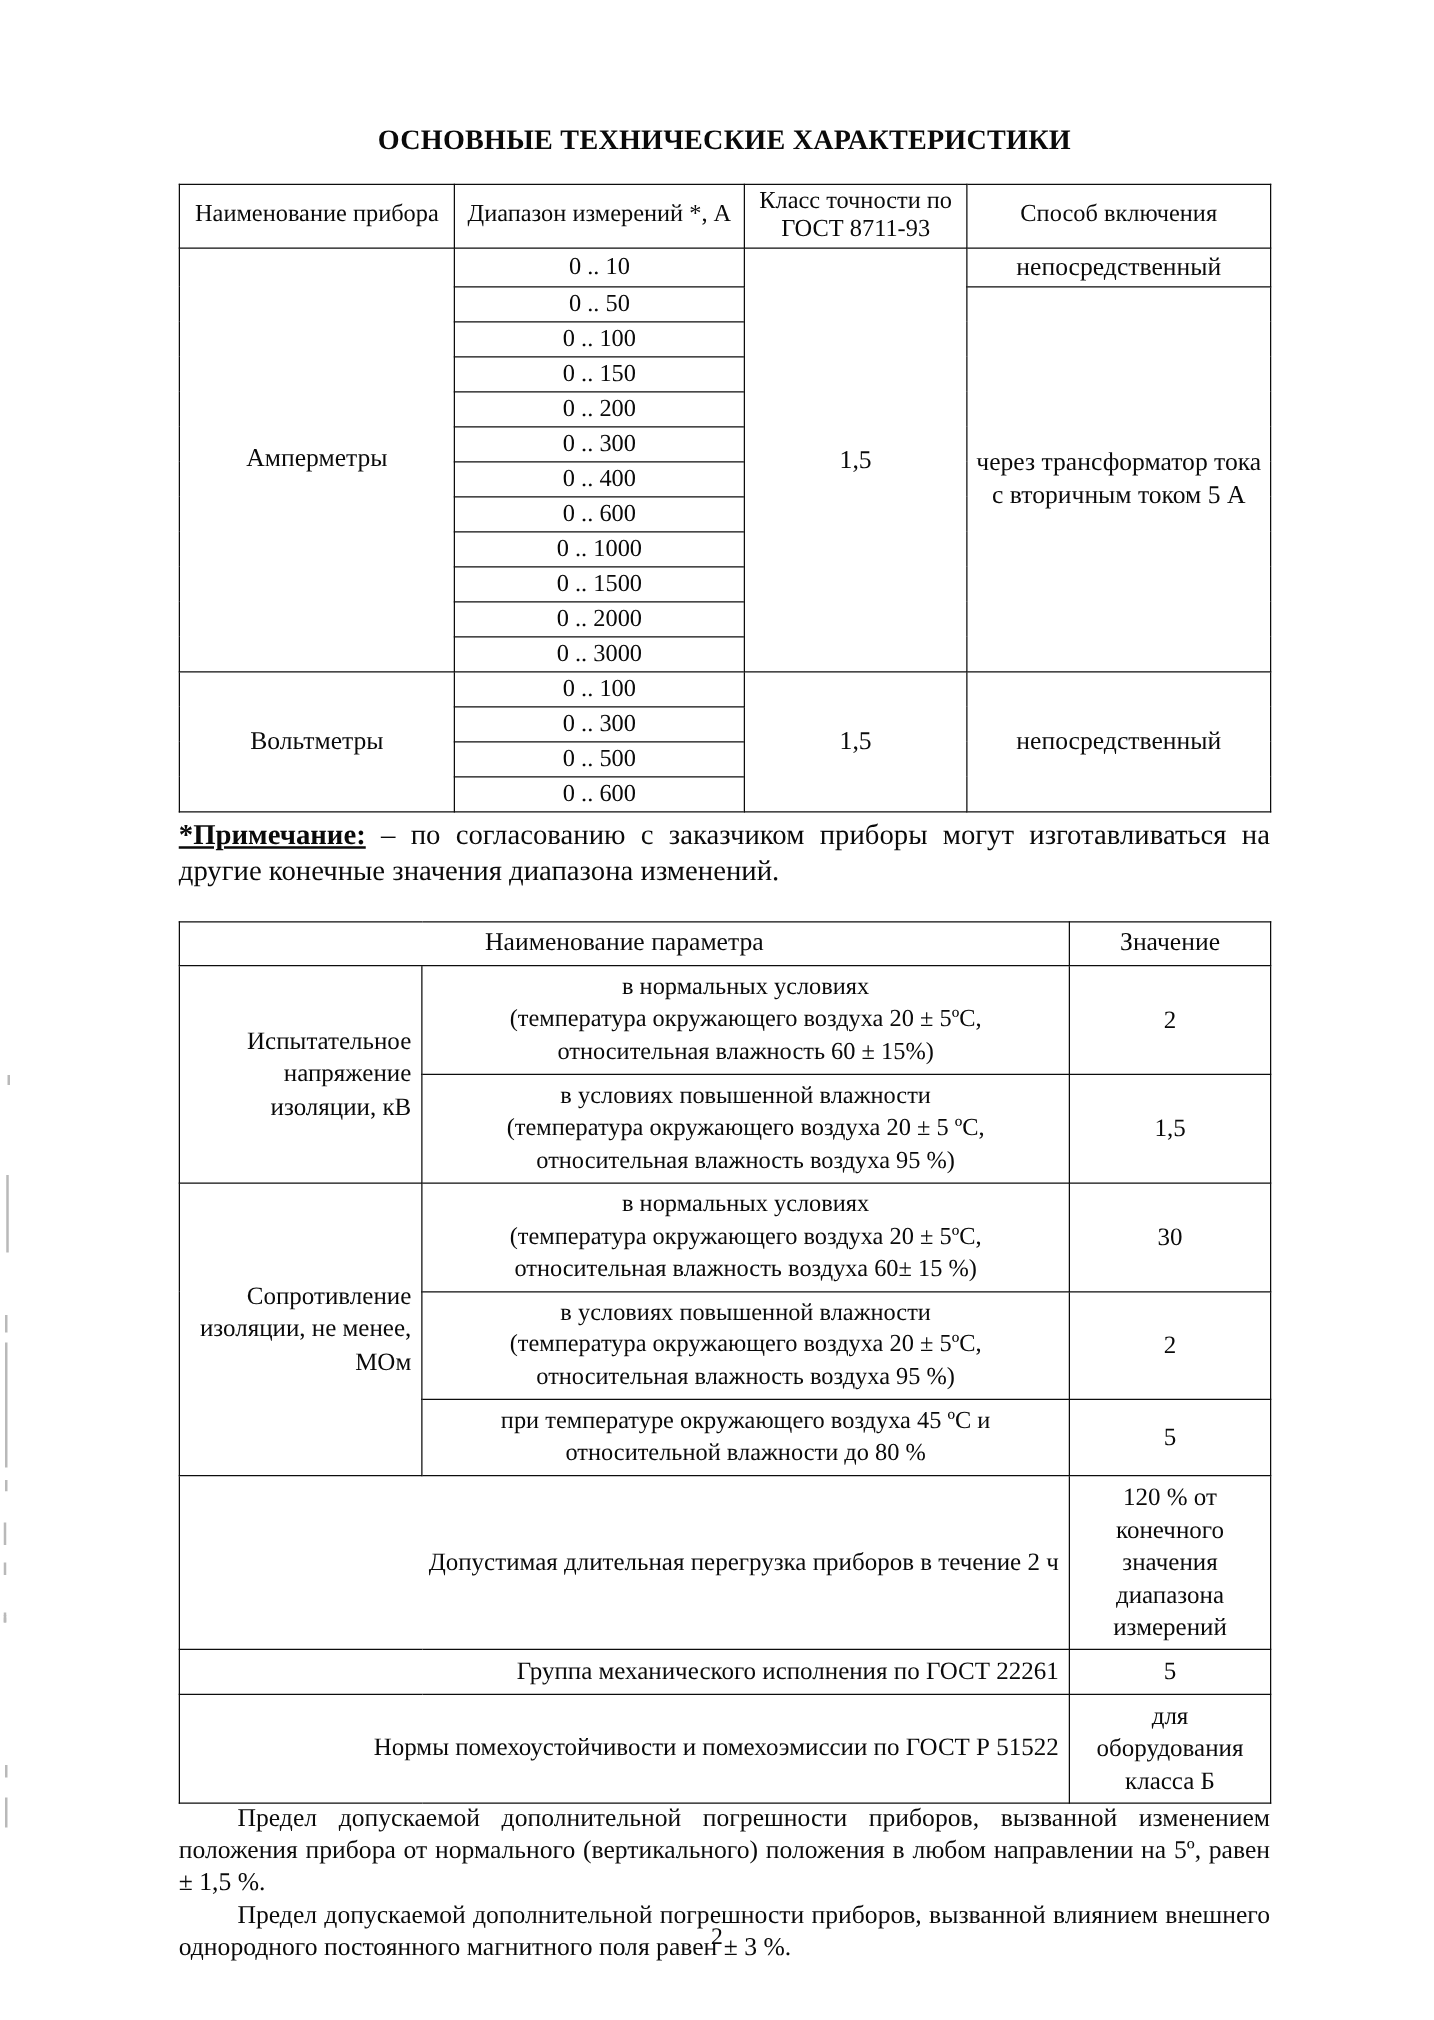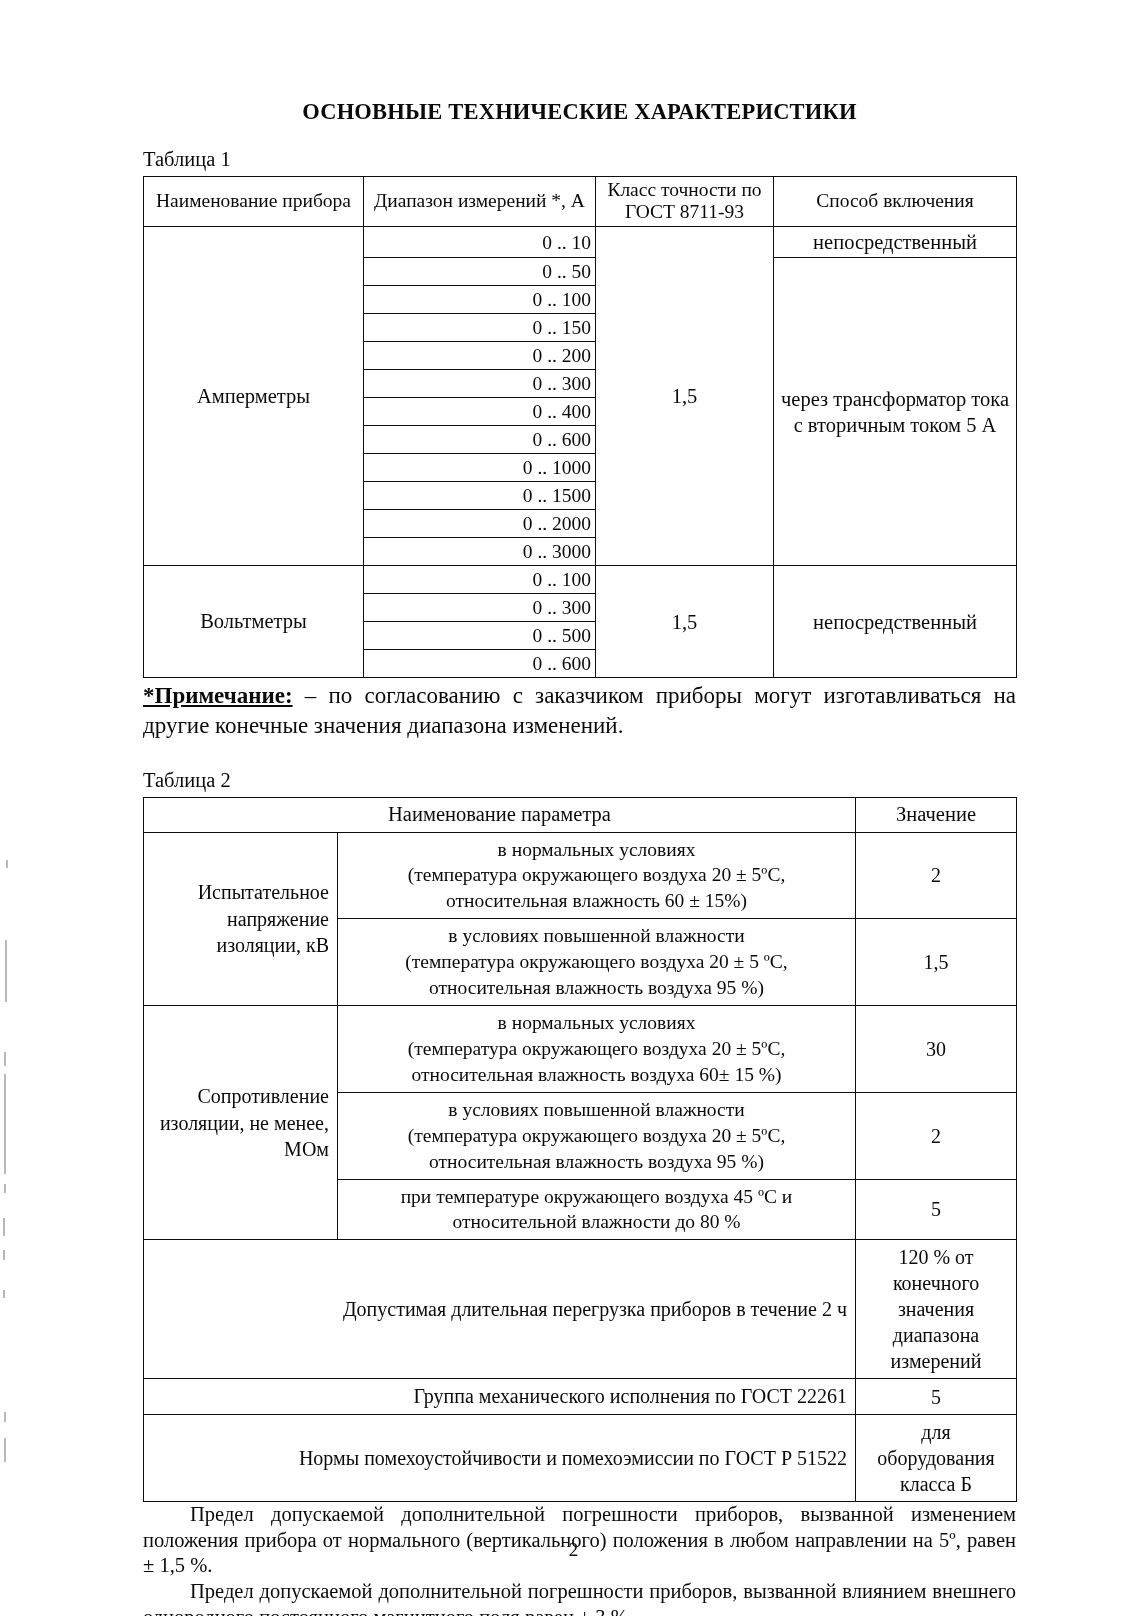--- a/index.html
+++ b/index.html
@@ -82,21 +82,21 @@
   }
   th {
     font-weight: bold;
     text-align: center;
     line-height: 1.17;
     padding: 7px 4px;
   }
 
   
   #table1 td.range {
-    text-align: right;
+    text-align: center;
     height: 27px;
     padding: 0 4px;
     line-height: 27px;
   }
   #table1 td.devname {
     text-align: center;
     font-size: 20.5px;
   }
   #table1 td.cls,
   #table1 td.conn {
@@ -170,21 +170,20 @@
     <i style="left:3px;  top:1278px; height:3px;"></i>
     <i style="left:4px;  top:1400px; height:10px;"></i>
     <i style="left:4px;  top:1426px; height:24px;"></i>
   </div>
 
   <div class="content">
 
     <h1 class="doc-title">ОСНОВНЫЕ ТЕХНИЧЕСКИЕ ХАРАКТЕРИСТИКИ</h1>
 
 
-    <div class="tbl-caption">Таблица 1</div>
 
     <table id="table1">
       <colgroup>
         <col style="width:220px">
         <col style="width:232px">
         <col style="width:178px">
         <col style="width:243px">
       </colgroup>
       <thead>
         <tr>
@@ -251,21 +250,20 @@
         <tr>
           <td class="range">0 .. 600</td>
         </tr>
       </tbody>
     </table>
 
     <p class="note"><span class="lbl">*Примечание:</span><span> – по согласованию с заказчиком приборы могут изготавливаться на другие конечные значения диапазона изменений.</span></p>
 
     <div class="spacer-md"></div>
 
-    <div class="tbl-caption">Таблица 2</div>
 
     <table id="table2">
       <colgroup>
         <col style="width:194px">
         <col style="width:518px">
         <col style="width:161px">
       </colgroup>
       <thead>
         <tr>
           <th colspan="2">Наименование параметра</th>

